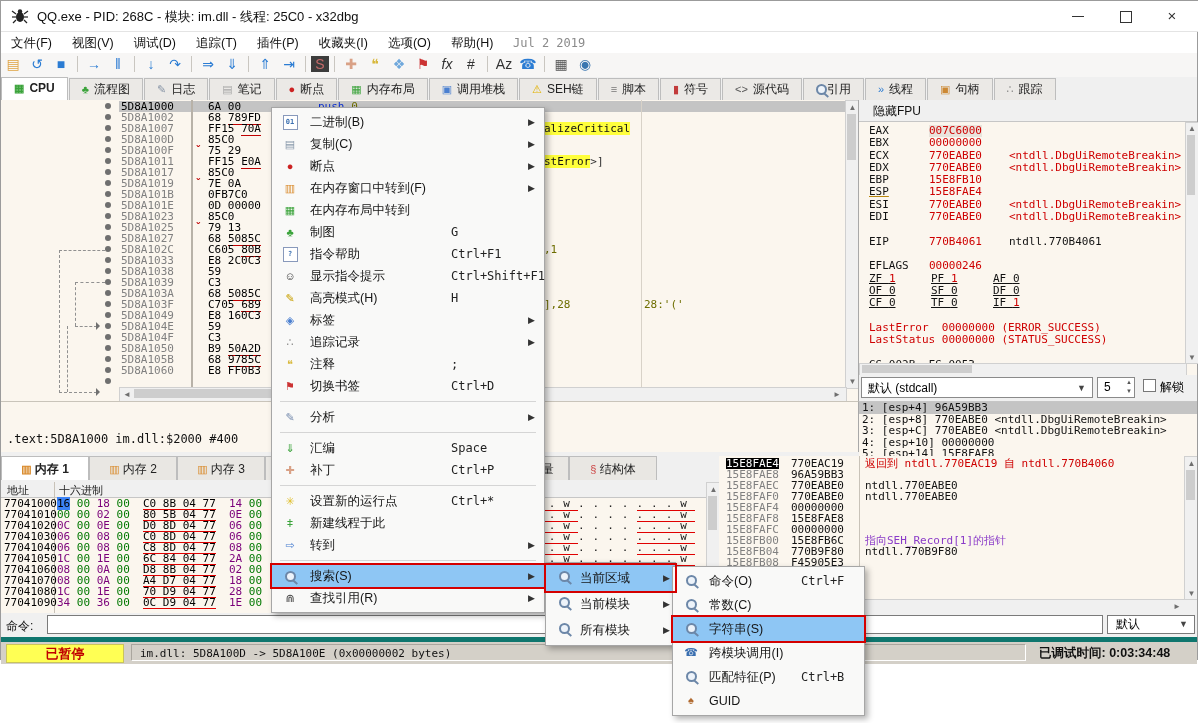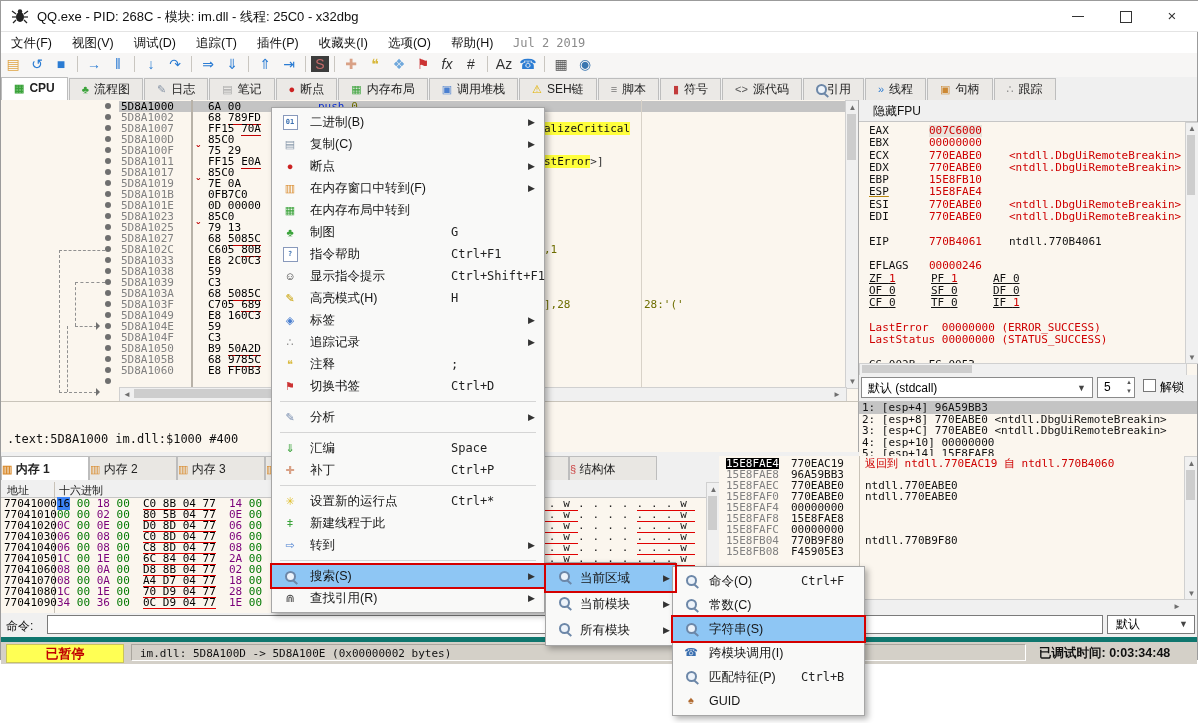--- a/index.html
+++ b/index.html
@@ -74,21 +74,21 @@
   #spin{position:absolute;left:238px;top:2px;width:38px;height:21px;background:#FFF;border:1px solid #8A8A8A;box-sizing:border-box;font-size:12px;line-height:19px;padding-left:6px;}
   #spin .ud{position:absolute;right:2px;top:0;font-size:6px;color:#555;line-height:9px;}
   #unlock{position:absolute;left:284px;top:4px;font-size:12px;}
   #unlock .cb{display:inline-block;width:11px;height:11px;border:1px solid #777;background:#FFF;vertical-align:-1px;margin-right:4px;}
   .arg-row{height:11.5px;font:11px/11.5px "DejaVu Sans Mono",monospace;white-space:pre;color:#111;padding-left:3px;}
   .arg-row.sel{background:#C4C4C4;}
   
   
   #dump{left:0;top:455px;width:718px;height:157px;background:#FBF6EE;border-right:1px solid #A8A8A8;overflow:hidden;}
   #dump-tabs{position:absolute;left:0;top:0;width:718px;height:26px;background:#F0F0F0;border-bottom:1px solid #B9B9B9;}
-  .dtab{display:inline-block;height:24px;border:1px solid #BDBDBD;border-bottom:none;background:#E9E7E3;font-size:12px;line-height:24px;color:#222;text-align:left;vertical-align:bottom;box-sizing:border-box;}
+  .dtab{display:inline-block;height:24px;border:1px solid #BDBDBD;border-bottom:none;background:#E9E7E3;font-size:12px;line-height:24px;color:#222;text-align:center;vertical-align:bottom;box-sizing:border-box;}
   .dtab.active{background:#FFFFFF;font-weight:bold;}
   #dump-head{position:absolute;left:0;top:26px;width:718px;height:15px;background:#F0F0F0;border-bottom:1px solid #C6C6C6;font-size:11px;color:#222;}
   #dh-addr{position:absolute;left:6px;top:1px;} #dh-hex{position:absolute;left:58px;top:1px;}
   #dump-rows{position:absolute;left:0;top:42px;width:718px;}
   .du-row{position:relative;height:11px;font:11px/11px "DejaVu Sans Mono",monospace;white-space:pre;color:#111;padding-left:24px;}
   .du-a{position:absolute;left:3px;color:#000;}
   .du-g1{position:absolute;left:56px;}
   .du-g2{position:absolute;left:142px;color:#000;border-bottom:1px solid #E00000;}
   .du-g3{position:absolute;left:228px;}
   .du-asc{position:absolute;left:460px;letter-spacing:8px;color:#222;}
@@ -246,21 +246,21 @@
     <div class="abs sb" style="left:118px;top:287px;width:726px;height:13px">
       <div class="sb-arrow" style="left:2px;width:10px;top:2px">◄</div>
       <div class="sb-thumb" style="left:14px;top:1px;width:290px;height:9px"></div>
       <div class="sb-arrow" style="left:712px;width:10px;top:2px">►</div>
     </div>
   </div>
   <div id="da-addr-div" class="abs"></div>
   <div id="da-col-div" class="abs"></div>
 
   <div id="info-box" class="abs">
-    <div id="info-line">.text:5D8A1000 im.dll:$1000 #400</div>
+    <div id="info-line">.text:5D8A1000 im.dll:$2000 #400</div>
   </div>
 
   <div id="regs" class="abs">
     <div id="fpu-btn">隐藏FPU</div>
     <div id="reg-list"><div class="rline"><span class="rn">EAX</span><span class="rv bgv">007C6000</span></div><div class="rline"><span class="rn">EBX</span><span class="rv">00000000</span></div><div class="rline"><span class="rn">ECX</span><span class="rv">770EABE0</span><span class="rc red">&lt;ntdll.DbgUiRemoteBreakin&gt;</span></div><div class="rline"><span class="rn">EDX</span><span class="rv">770EABE0</span><span class="rc red">&lt;ntdll.DbgUiRemoteBreakin&gt;</span></div><div class="rline"><span class="rn">EBP</span><span class="rv">15E8FB10</span></div><div class="rline"><span class="rn csp">ESP</span><span class="rv">15E8FAE4</span></div><div class="rline"><span class="rn">ESI</span><span class="rv">770EABE0</span><span class="rc red">&lt;ntdll.DbgUiRemoteBreakin&gt;</span></div><div class="rline"><span class="rn">EDI</span><span class="rv">770EABE0</span><span class="rc red">&lt;ntdll.DbgUiRemoteBreakin&gt;</span></div><div class="rline"></div><div class="rline"><span class="rn">EIP</span><span class="rv">770B4061</span><span class="rc">ntdll.770B4061</span></div><div class="rline"></div><div class="rline"><span class="rn">EFLAGS</span><span class="rv">00000246</span></div><div class="rline"><span class="fl"><span>ZF </span><span class="f1">1</span></span><span class="fl"><span>PF </span><span class="f1">1</span></span><span class="fl"><span>AF </span><span class="f0">0</span></span></div><div class="rline"><span class="fl"><span>OF </span><span class="f0">0</span></span><span class="fl"><span>SF </span><span class="f0">0</span></span><span class="fl"><span>DF </span><span class="f0">0</span></span></div><div class="rline"><span class="fl"><span>CF </span><span class="f0">0</span></span><span class="fl"><span>TF </span><span class="f0">0</span></span><span class="fl"><span>IF </span><span class="f1">1</span></span></div><div class="rline"></div><div class="rline"><span class="redline">LastError  00000000 (ERROR_SUCCESS)</span></div><div class="rline"><span class="redline">LastStatus 00000000 (STATUS_SUCCESS)</span></div><div class="rline"></div><div class="rline"><span>GS 002B  FS 0053</span></div></div>
     <div class="abs sb" style="left:326px;top:22px;width:12px;height:240px">
       <div class="sb-arrow" style="top:1px">▲</div>
       <div class="sb-thumb" style="left:1px;top:12px;width:8px;height:60px"></div>
       <div class="sb-arrow" style="bottom:1px">▼</div>
     </div>
@@ -311,20 +311,21 @@
   <div id="stack" class="abs">
     <div id="st-vdiv"></div>
     <div id="stack-rows" class="abs" style="left:0;top:2px;width:460px">
         <div class="st-row"><span class="st-a sel">15E8FAE4</span><span class="st-v">770EAC19</span><span class="st-c red">返回到 ntdll.770EAC19 自 ntdll.770B4060</span></div>
         <div class="st-row"><span class="st-a">15E8FAE8</span><span class="st-v">96A59BB3</span></div>
         <div class="st-row"><span class="st-a">15E8FAEC</span><span class="st-v">770EABE0</span><span class="st-c">ntdll.770EABE0</span></div>
         <div class="st-row"><span class="st-a">15E8FAF0</span><span class="st-v">770EABE0</span><span class="st-c">ntdll.770EABE0</span></div>
         <div class="st-row"><span class="st-a">15E8FAF4</span><span class="st-v">00000000</span></div>
         <div class="st-row"><span class="st-a">15E8FAF8</span><span class="st-v">15E8FAE8</span></div>
         <div class="st-row"><span class="st-a">15E8FAFC</span><span class="st-v">00000000</span></div>
+        <div class="st-row"><span class="st-a">15E8FB00</span><span class="st-v">15E8FB6C</span><span class="st-c purple">指向SEH_Record[1]的指针</span></div>
         <div class="st-row"><span class="st-a">15E8FB04</span><span class="st-v">770B9F80</span><span class="st-c">ntdll.770B9F80</span></div>
         <div class="st-row"><span class="st-a">15E8FB08</span><span class="st-v">F45905E3</span></div>
       </div>
     <div class="abs sb" style="left:465px;top:0;width:13px;height:143px">
       <div class="sb-arrow" style="top:2px">▲</div>
       <div class="sb-thumb" style="left:1px;top:13px;width:9px;height:30px"></div>
       <div class="sb-arrow" style="bottom:2px">▼</div>
     </div>
     <div class="abs sb" style="left:0;top:143px;width:478px;height:13px">
       <div class="sb-arrow" style="left:452px;width:10px;top:2px">►</div>

